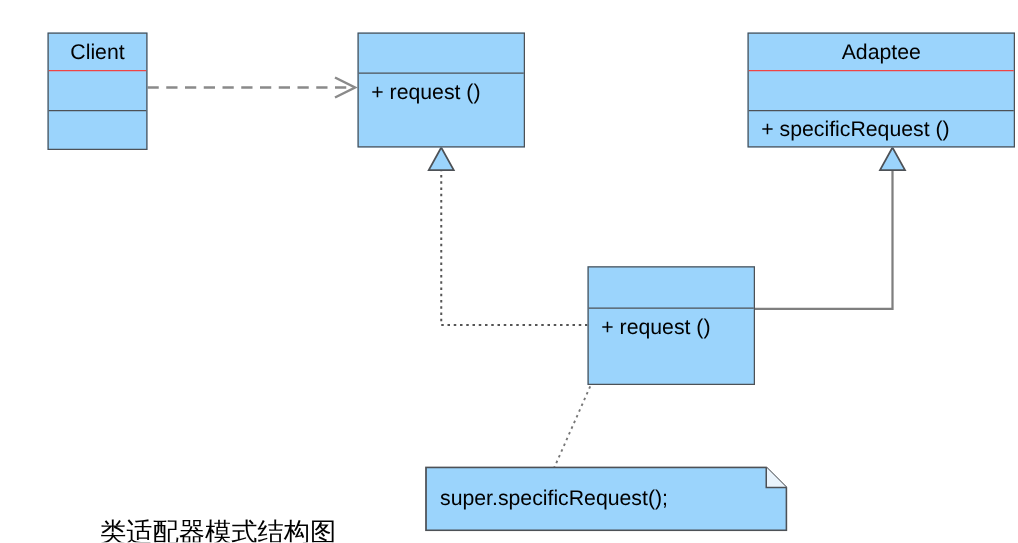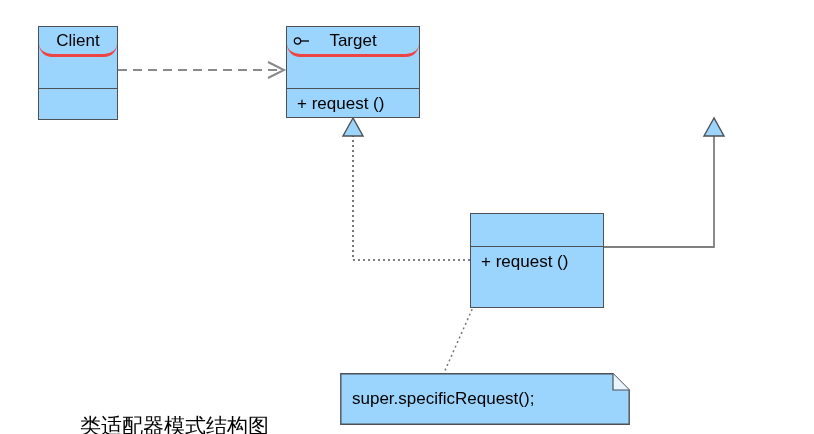--- a/index.html
+++ b/index.html
@@ -39,22 +39,21 @@
     display: flex;
     align-items: center;
     position: relative;
     color: #000000;
     font-size: 17px;
     line-height: 1;
     white-space: nowrap;
   }
   .uml-row.name {
     justify-content: center;
-    border-bottom: 3px solid #ef4444;
-    border-radius: 13px;
+    border-bottom: 1px solid #ef4444;
   }
   .uml-row.attrs {
     border-bottom: 1px solid #4d5156;
   }
   .uml-row.ops {
     padding-left: 10px;
   }
   .iface-icon {
     position: absolute;
     left: 6px;
@@ -129,35 +128,39 @@
     </div>
     <div class="uml-row attrs" style="height:32px;">
       <span></span>
     </div>
     <div class="uml-row ops" style="height:31px;">
       <span></span>
     </div>
   </div>
 
   <div class="uml-class" style="left:286px; top:26px; width:134px; height:92px;">
-    <div class="uml-row name" style="height:30px;">
-      <svg class="iface-icon" viewBox="0 0 18 10">
-        <circle cx="4.5" cy="5" r="3.2" fill="none" stroke="#000000" stroke-width="1.2"></circle>
-        <line x1="8" y1="5" x2="16" y2="5" stroke="#000000" stroke-width="1.3"></line>
-      </svg>
-      <span>Target</span>
-    </div>
     <div class="uml-row attrs" style="height:32px;">
       <span></span>
     </div>
     <div class="uml-row ops" style="height:29px;">
       <span>+ request ()</span>
     </div>
   </div>
 
+  <div class="uml-class" style="left:598px; top:26px; width:214px; height:92px;">
+    <div class="uml-row name" style="height:30px;">
+      <span>Adaptee</span>
+    </div>
+    <div class="uml-row attrs" style="height:32px;">
+      <span></span>
+    </div>
+    <div class="uml-row ops" style="height:29px;">
+      <span>+ specificRequest ()</span>
+    </div>
+  </div>
 
   <div class="uml-class" style="left:470px; top:213px; width:134px; height:95px;">
     <div class="uml-row attrs" style="height:33px;">
       <span></span>
     </div>
     <div class="uml-row ops" style="height:29px;">
       <span>+ request ()</span>
     </div>
   </div>
 

